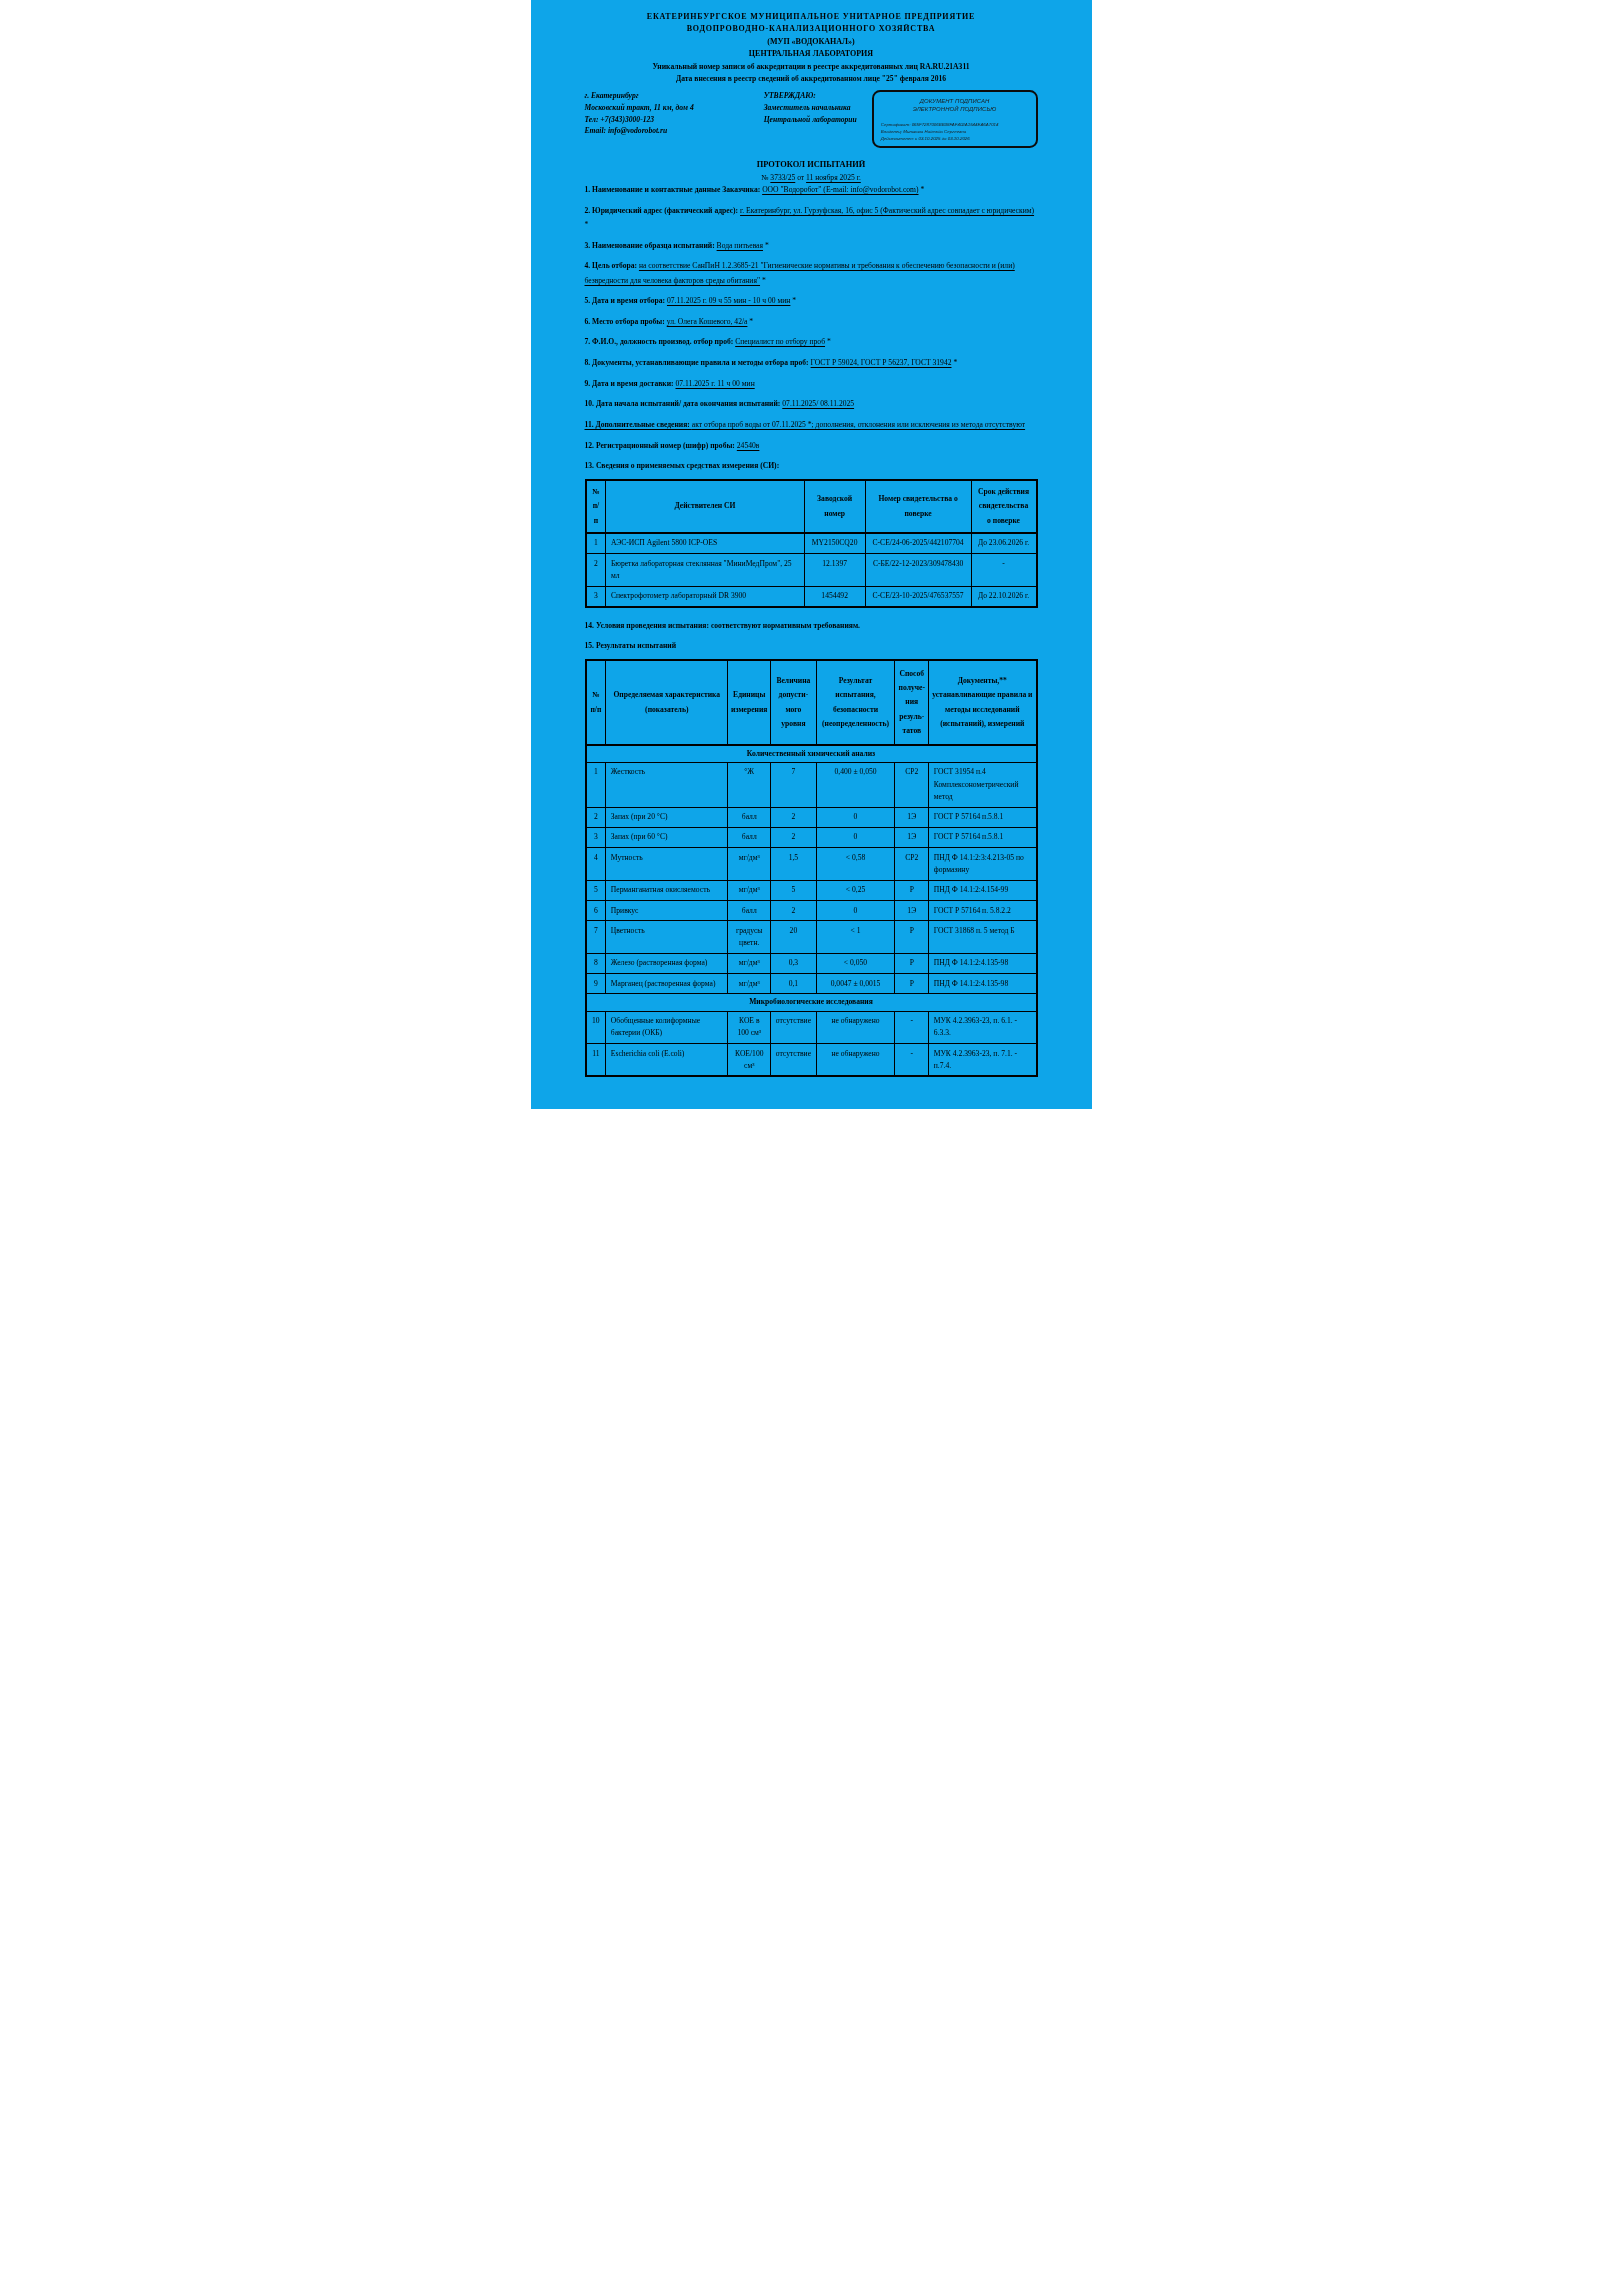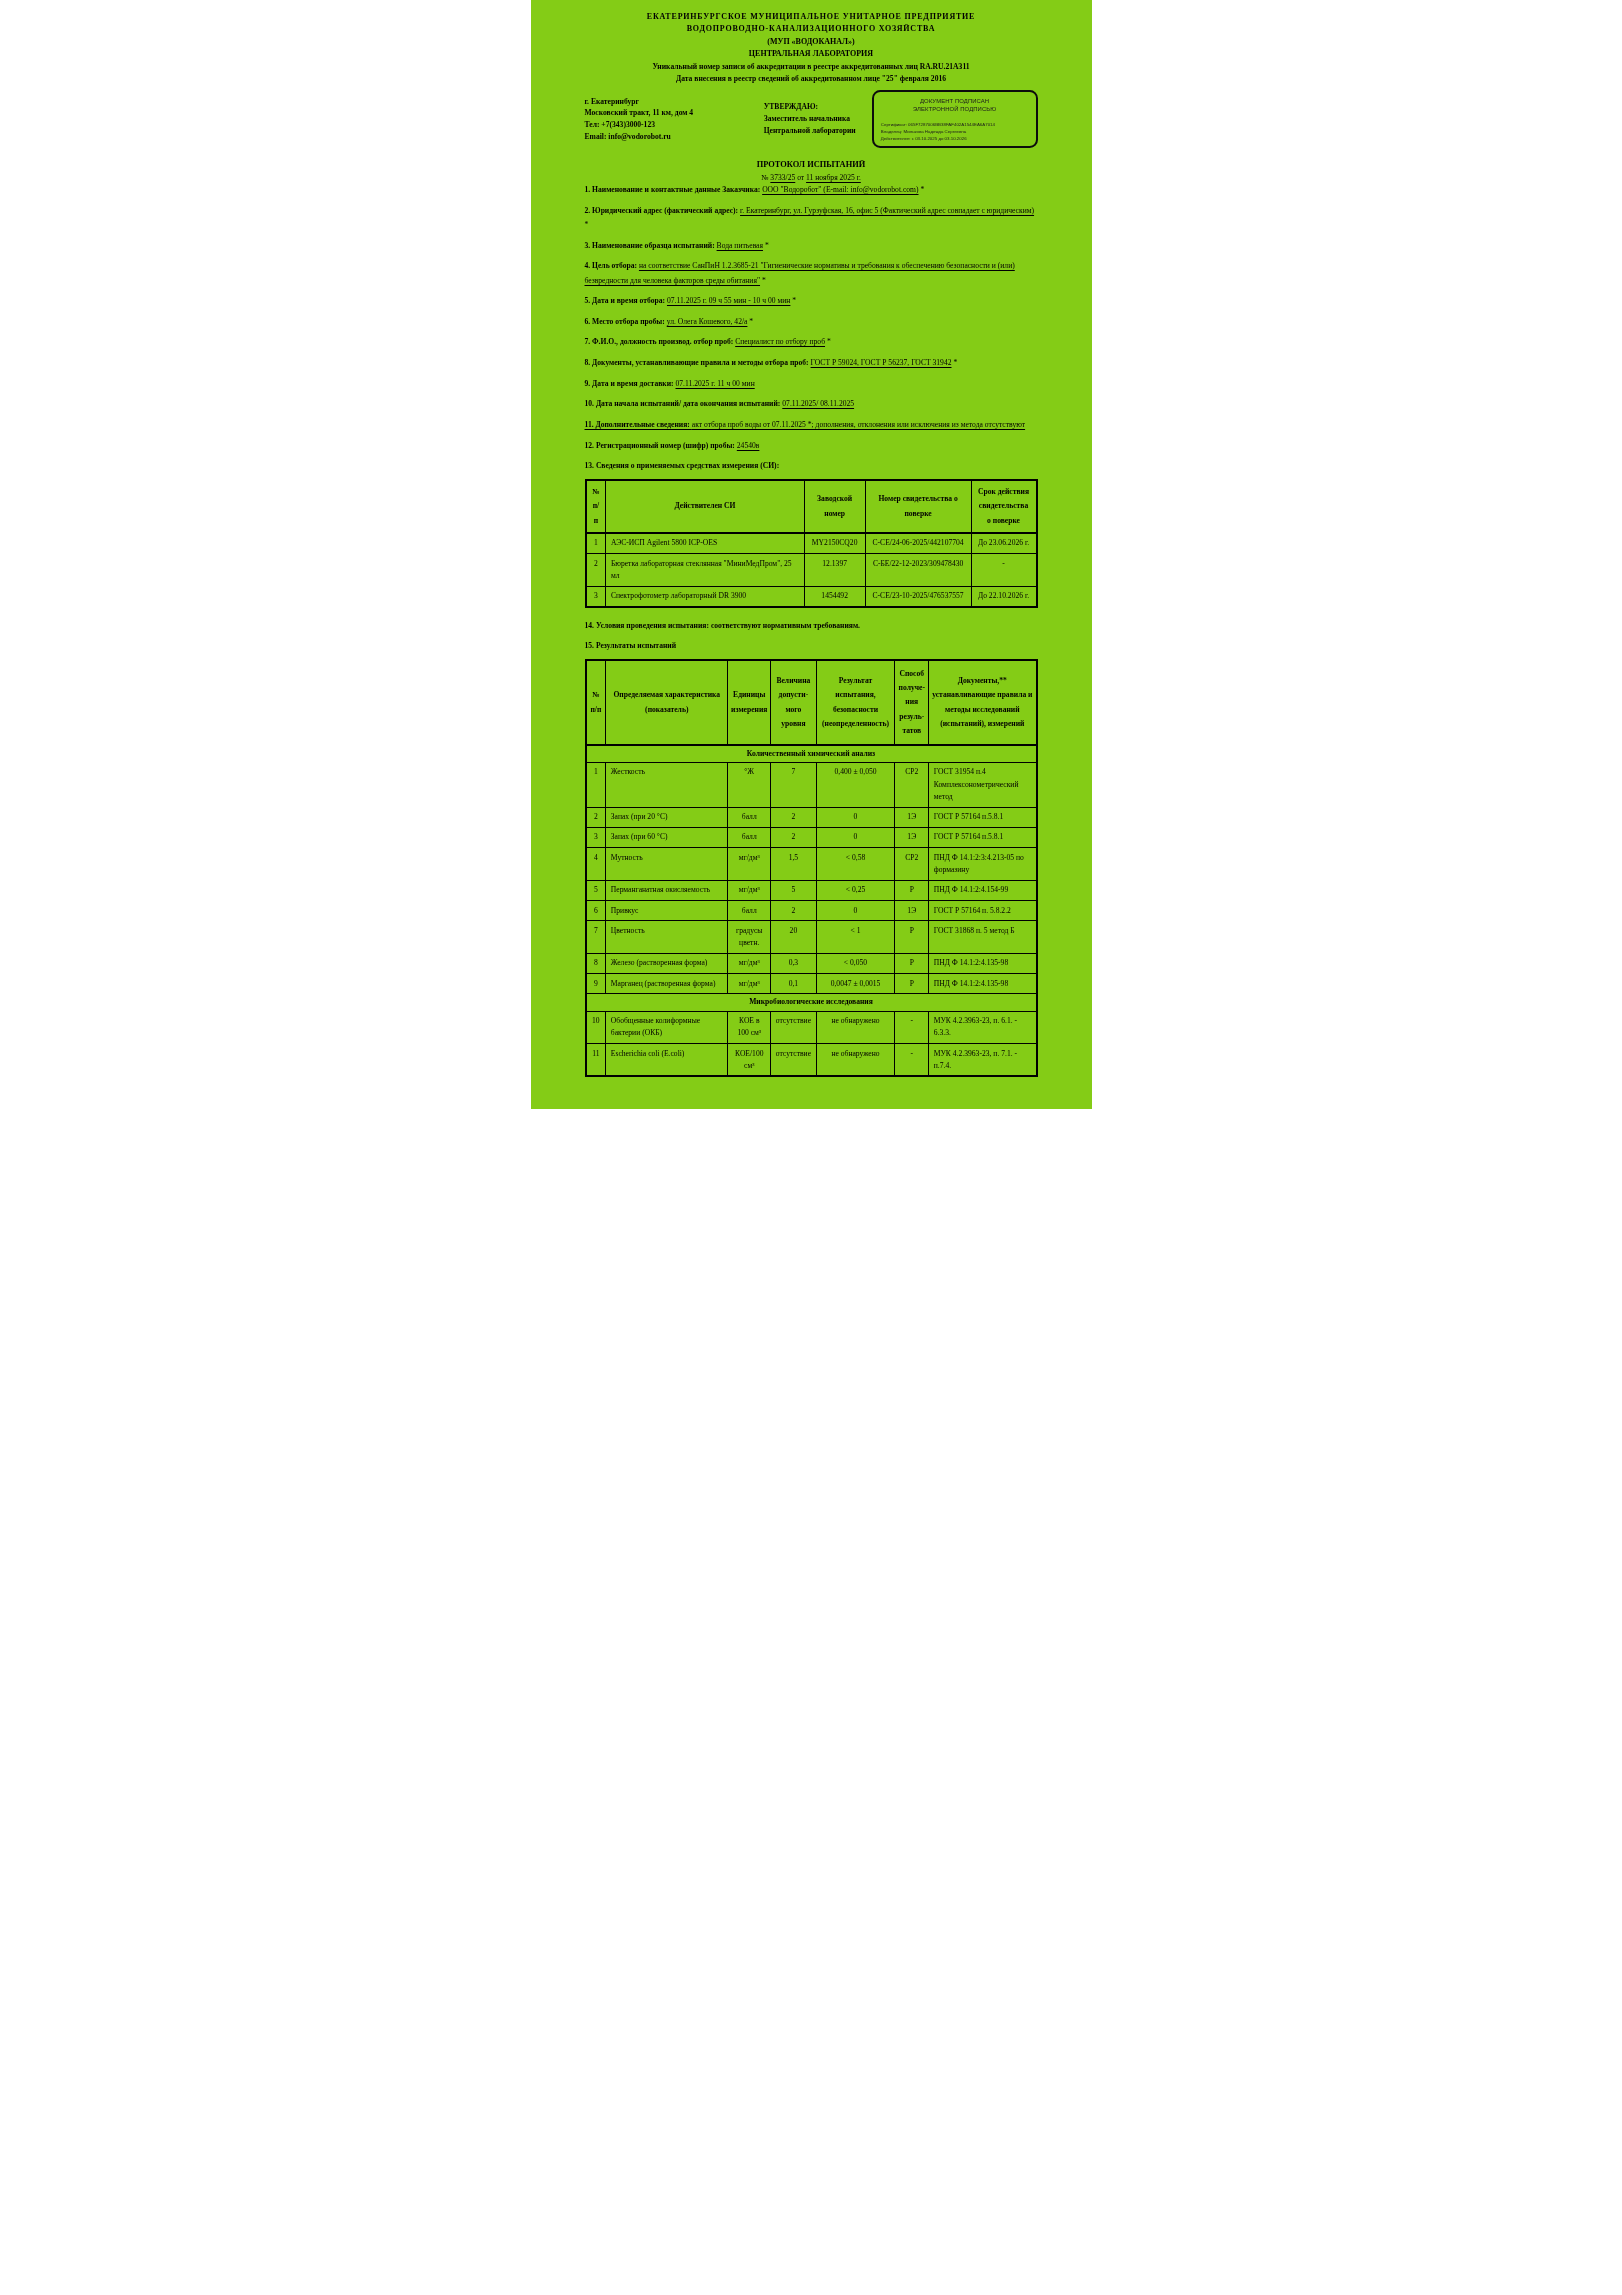--- a/index.html
+++ b/index.html
@@ -2,32 +2,32 @@
 <html lang="ru" style="font-size:8.2px"><head>
 <meta charset="utf-8">
 <style>
   html, body { margin:0; padding:0; background:#ffffff; }
   .page {
     width: 561px;
     min-height: 794px;
     margin: 0 auto;
     box-sizing: border-box;
     padding: 10.2px 54px 20.4px 54px;
-    background:#84cc16;
+    background:#0ea5e9;
     color:#000;
     font-family: "Liberation Serif", "DejaVu Serif", serif;
     font-size: 7.6px;
   }
   
   .org-header { text-align:center; font-weight:bold; line-height:1.5; }
   .org-header .sp { letter-spacing: 0.8px; }
   .org-header div { margin: 0.5px 0; }
   .org-line { font-size: 8px; }
   
-  .top-row { display:flex; align-items:center; margin-top: 6.1px; }
+  .top-row { display:flex; align-items:flex-start; margin-top: 6.1px; font-style: italic; }
   .contacts { flex: 0 0 168px; font-weight:bold; line-height: 1.55; white-space: nowrap; }
   .approval { flex: 0 0 108px; margin-left: 11.2px; font-weight:bold; line-height: 1.55; }
   .stamp {
     margin-left:auto;
     width: 168px;
     box-sizing: border-box;
     border: 2px solid #0c0c0c;
     border-radius: 8.2px;
     padding: 4.1px 7.1px 4.1px 7.1px;
     font-family: "Liberation Sans", "DejaVu Sans", sans-serif;

